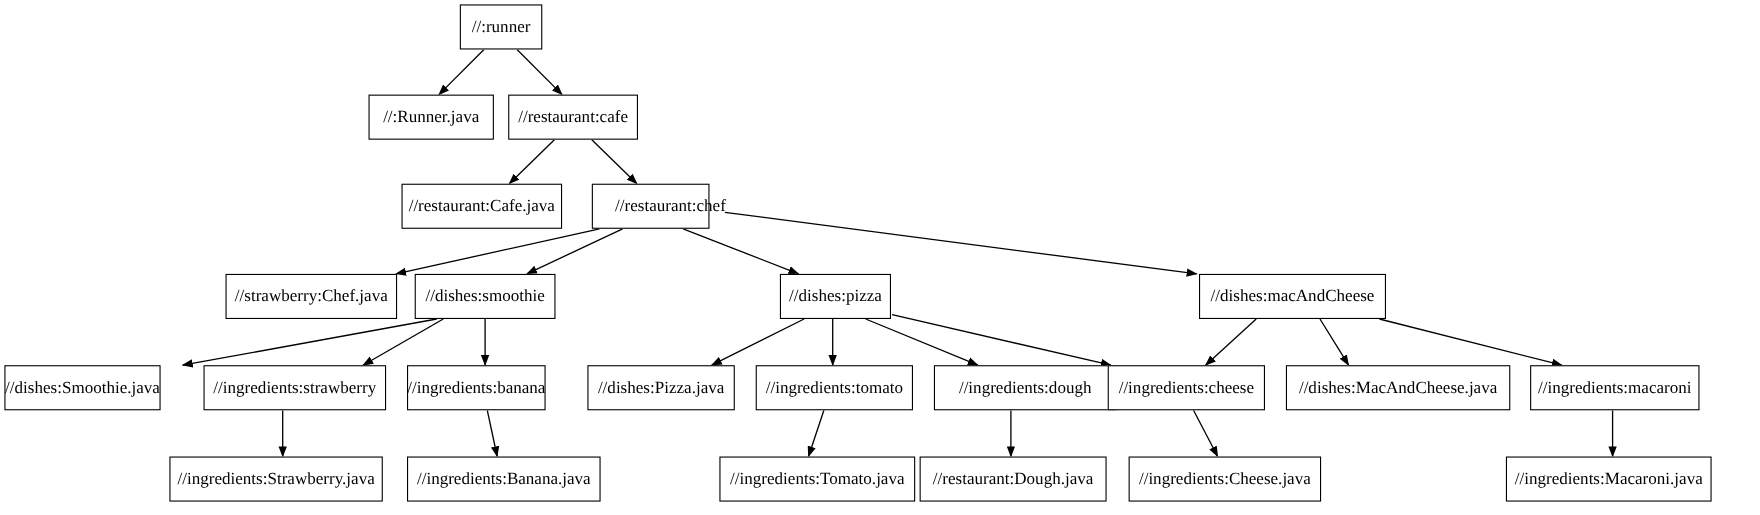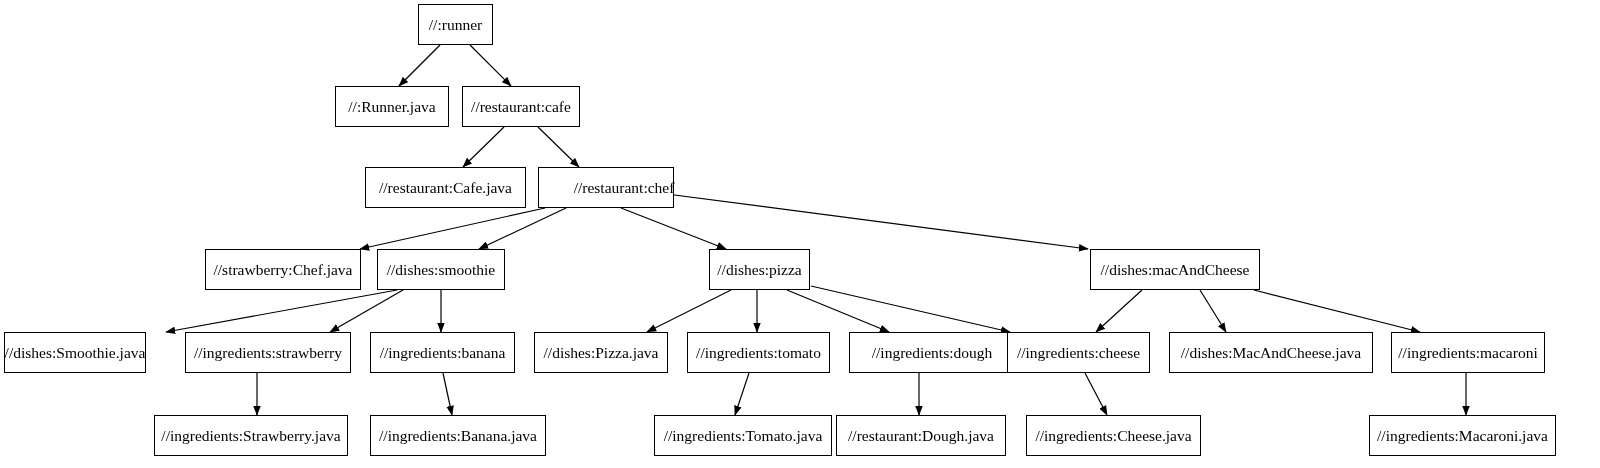--- a/index.html
+++ b/index.html
@@ -86,45 +86,45 @@
   <div id="node-group">
       <div class="node" style="left: 418px; top: 4px; width: 75px;">
         <span class="node-label">//:runner</span>
       </div>
       <div class="node" style="left: 335px; top: 86px; width: 114px;">
         <span class="node-label">//:Runner.java</span>
       </div>
       <div class="node" style="left: 462px; top: 86px; width: 118px;">
         <span class="node-label">//restaurant:cafe</span>
       </div>
-      <div class="node" style="left: 365px; top: 167px; width: 161px;">
+      <div class="node" style="left: 365px; top: 167px; width: 146px;">
         <span class="node-label">//restaurant:Cafe.java</span>
       </div>
-      <div class="node" style="left: 538px; top: 167px; width: 136px; padding-left: 36px;">
+      <div class="node" style="left: 538px; top: 167px; width: 107px; padding-left: 36px;">
         <span class="node-label">//restaurant:chef</span>
       </div>
       <div class="node" style="left: 205px; top: 249px; width: 156px;">
         <span class="node-label">//strawberry:Chef.java</span>
       </div>
       <div class="node" style="left: 377px; top: 249px; width: 128px;">
         <span class="node-label">//dishes:smoothie</span>
       </div>
       <div class="node" style="left: 709px; top: 249px; width: 101px;">
         <span class="node-label">//dishes:pizza</span>
       </div>
       <div class="node" style="left: 1090px; top: 249px; width: 170px;">
         <span class="node-label">//dishes:macAndCheese</span>
       </div>
       <div class="node" style="left: 4px; top: 332px; width: 142px;">
         <span class="node-label">//dishes:Smoothie.java</span>
       </div>
       <div class="node" style="left: 185px; top: 332px; width: 166px;">
         <span class="node-label">//ingredients:strawberry</span>
       </div>
-      <div class="node" style="left: 370px; top: 332px; width: 145px; text-align: center;">
+      <div class="node" style="left: 370px; top: 332px; width: 126px; text-align: center;">
         <span class="node-label">//ingredients:banana</span>
       </div>
       <div class="node" style="left: 534px; top: 332px; width: 134px;">
         <span class="node-label">//dishes:Pizza.java</span>
       </div>
       <div class="node" style="left: 687px; top: 332px; width: 143px;">
         <span class="node-label">//ingredients:tomato</span>
       </div>
       <div class="node" style="left: 849px; top: 332px; width: 166px;">
         <span class="node-label">//ingredients:dough</span>

